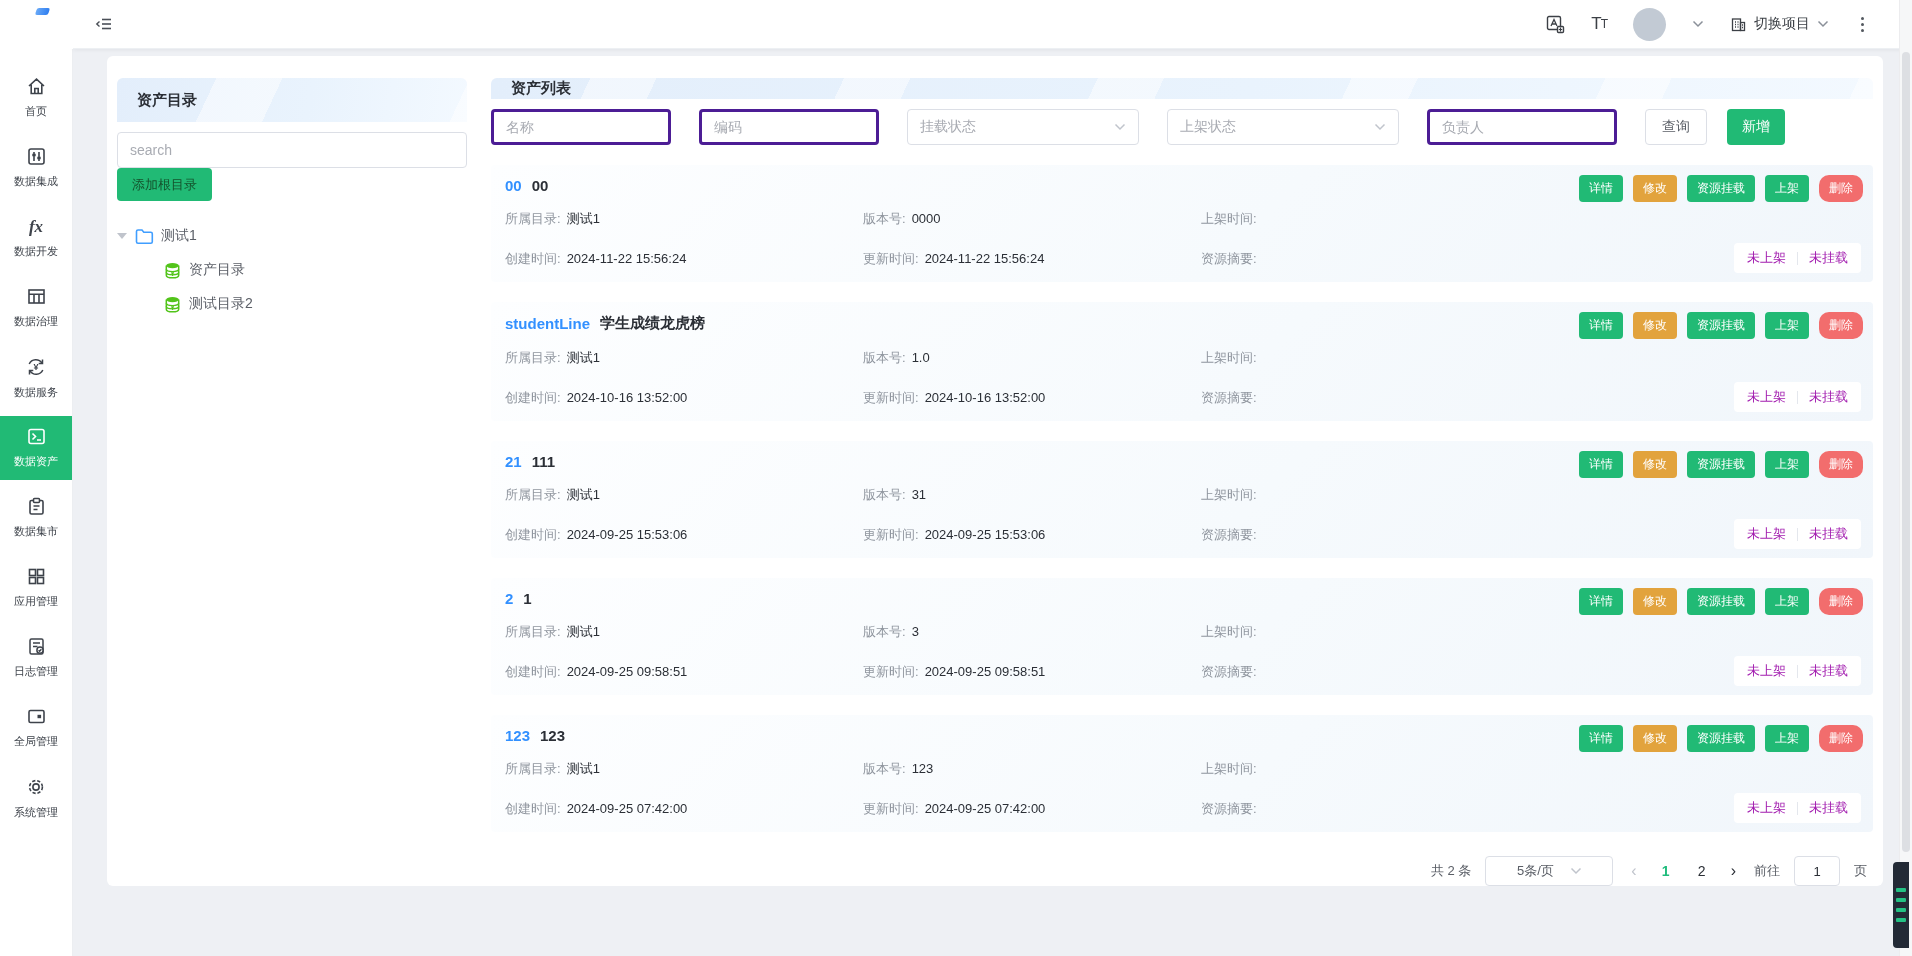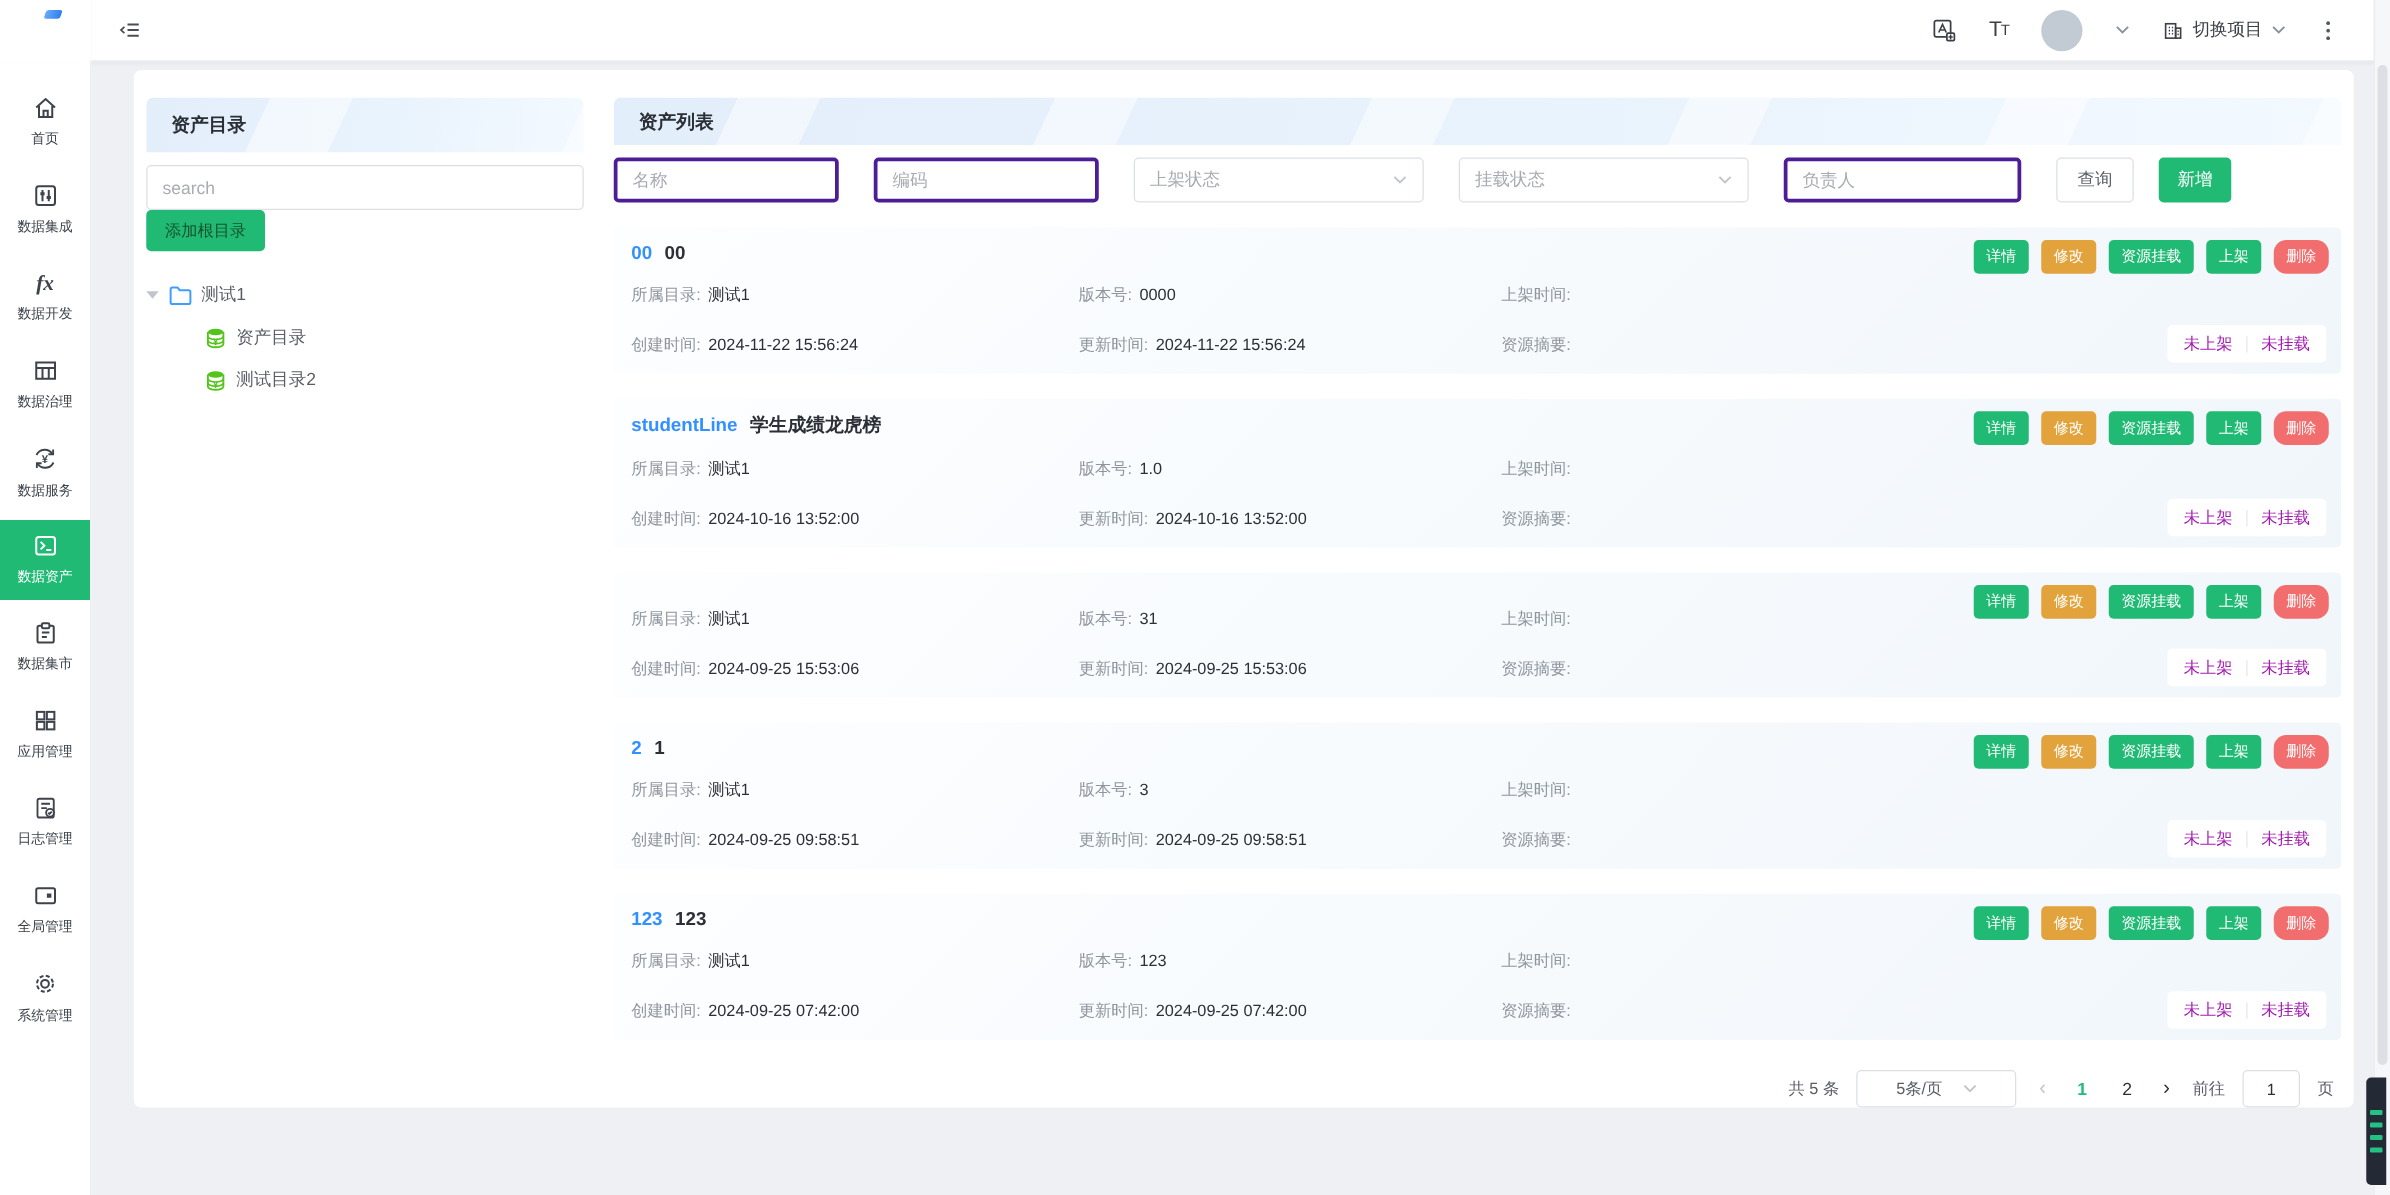--- a/index.html
+++ b/index.html
@@ -291,27 +291,27 @@
         </div>
       </div>
 
       <div class="listpanel">
         <div class="panel-head">资产列表</div>
 
         <div class="filters">
           <input class="f-input w180" type="text" placeholder="名称" style="">
           <input class="f-input w180" type="text" placeholder="编码" style="">
           <div class="f-select w232">
-            <span>上架状态</span>
+            <span>挂载状态</span>
             <svg width="12" height="8" viewBox="0 0 12 8" fill="none" stroke="#c0c4cc" stroke-width="1.5">
                 <path d="M1.5 1.5 L6 6 L10.5 1.5"></path>
               </svg>
           </div>
           <div class="f-select w232">
-            <span>挂载状态</span>
+            <span>上架状态</span>
             <svg width="12" height="8" viewBox="0 0 12 8" fill="none" stroke="#c0c4cc" stroke-width="1.5">
                 <path d="M1.5 1.5 L6 6 L10.5 1.5"></path>
               </svg>
           </div>
           <input class="f-input w190" type="text" placeholder="负责人" style="">
           <button class="btn-query">查询</button>
           <button class="btn-add">新增</button>
         </div>
 
         <div class="asset-list">
@@ -400,20 +400,24 @@
                 </div>
               </div>
               <div class="status-pill">
                 <a>未上架</a>
                 <span class="divider"></span>
                 <a>未挂载</a>
               </div>
             </div>
 
             <div class="asset-item">
+              <div class="asset-title">
+                <span class="code">21</span>
+                <span class="name">111</span>
+              </div>
               <div class="asset-actions">
                 <button class="abtn green">详情</button>
                 <button class="abtn orange">修改</button>
                 <button class="abtn green">资源挂载</button>
                 <button class="abtn green">上架</button>
                 <button class="abtn red">删除</button>
               </div>
               <div class="asset-grid">
                 <div class="field">
                   <span class="flabel">所属目录:</span>
@@ -532,21 +536,21 @@
               </div>
               <div class="status-pill">
                 <a>未上架</a>
                 <span class="divider"></span>
                 <a>未挂载</a>
               </div>
             </div>
           </div>
 
         <div class="pagination">
-          <span>共 5 条</span>
+          <span>共 2 条</span>
           <div class="page-size">
             <span>5条/页</span>
             <svg width="12" height="8" viewBox="0 0 12 8" fill="none" stroke="#c0c4cc" stroke-width="1.5">
                 <path d="M1.5 1.5 L6 6 L10.5 1.5"></path>
               </svg>
           </div>
           <span class="pg-arrow disabled">‹</span>
           <span class="pg-num active">1</span>
           <span class="pg-num">2</span>
           <span class="pg-arrow">›</span>

